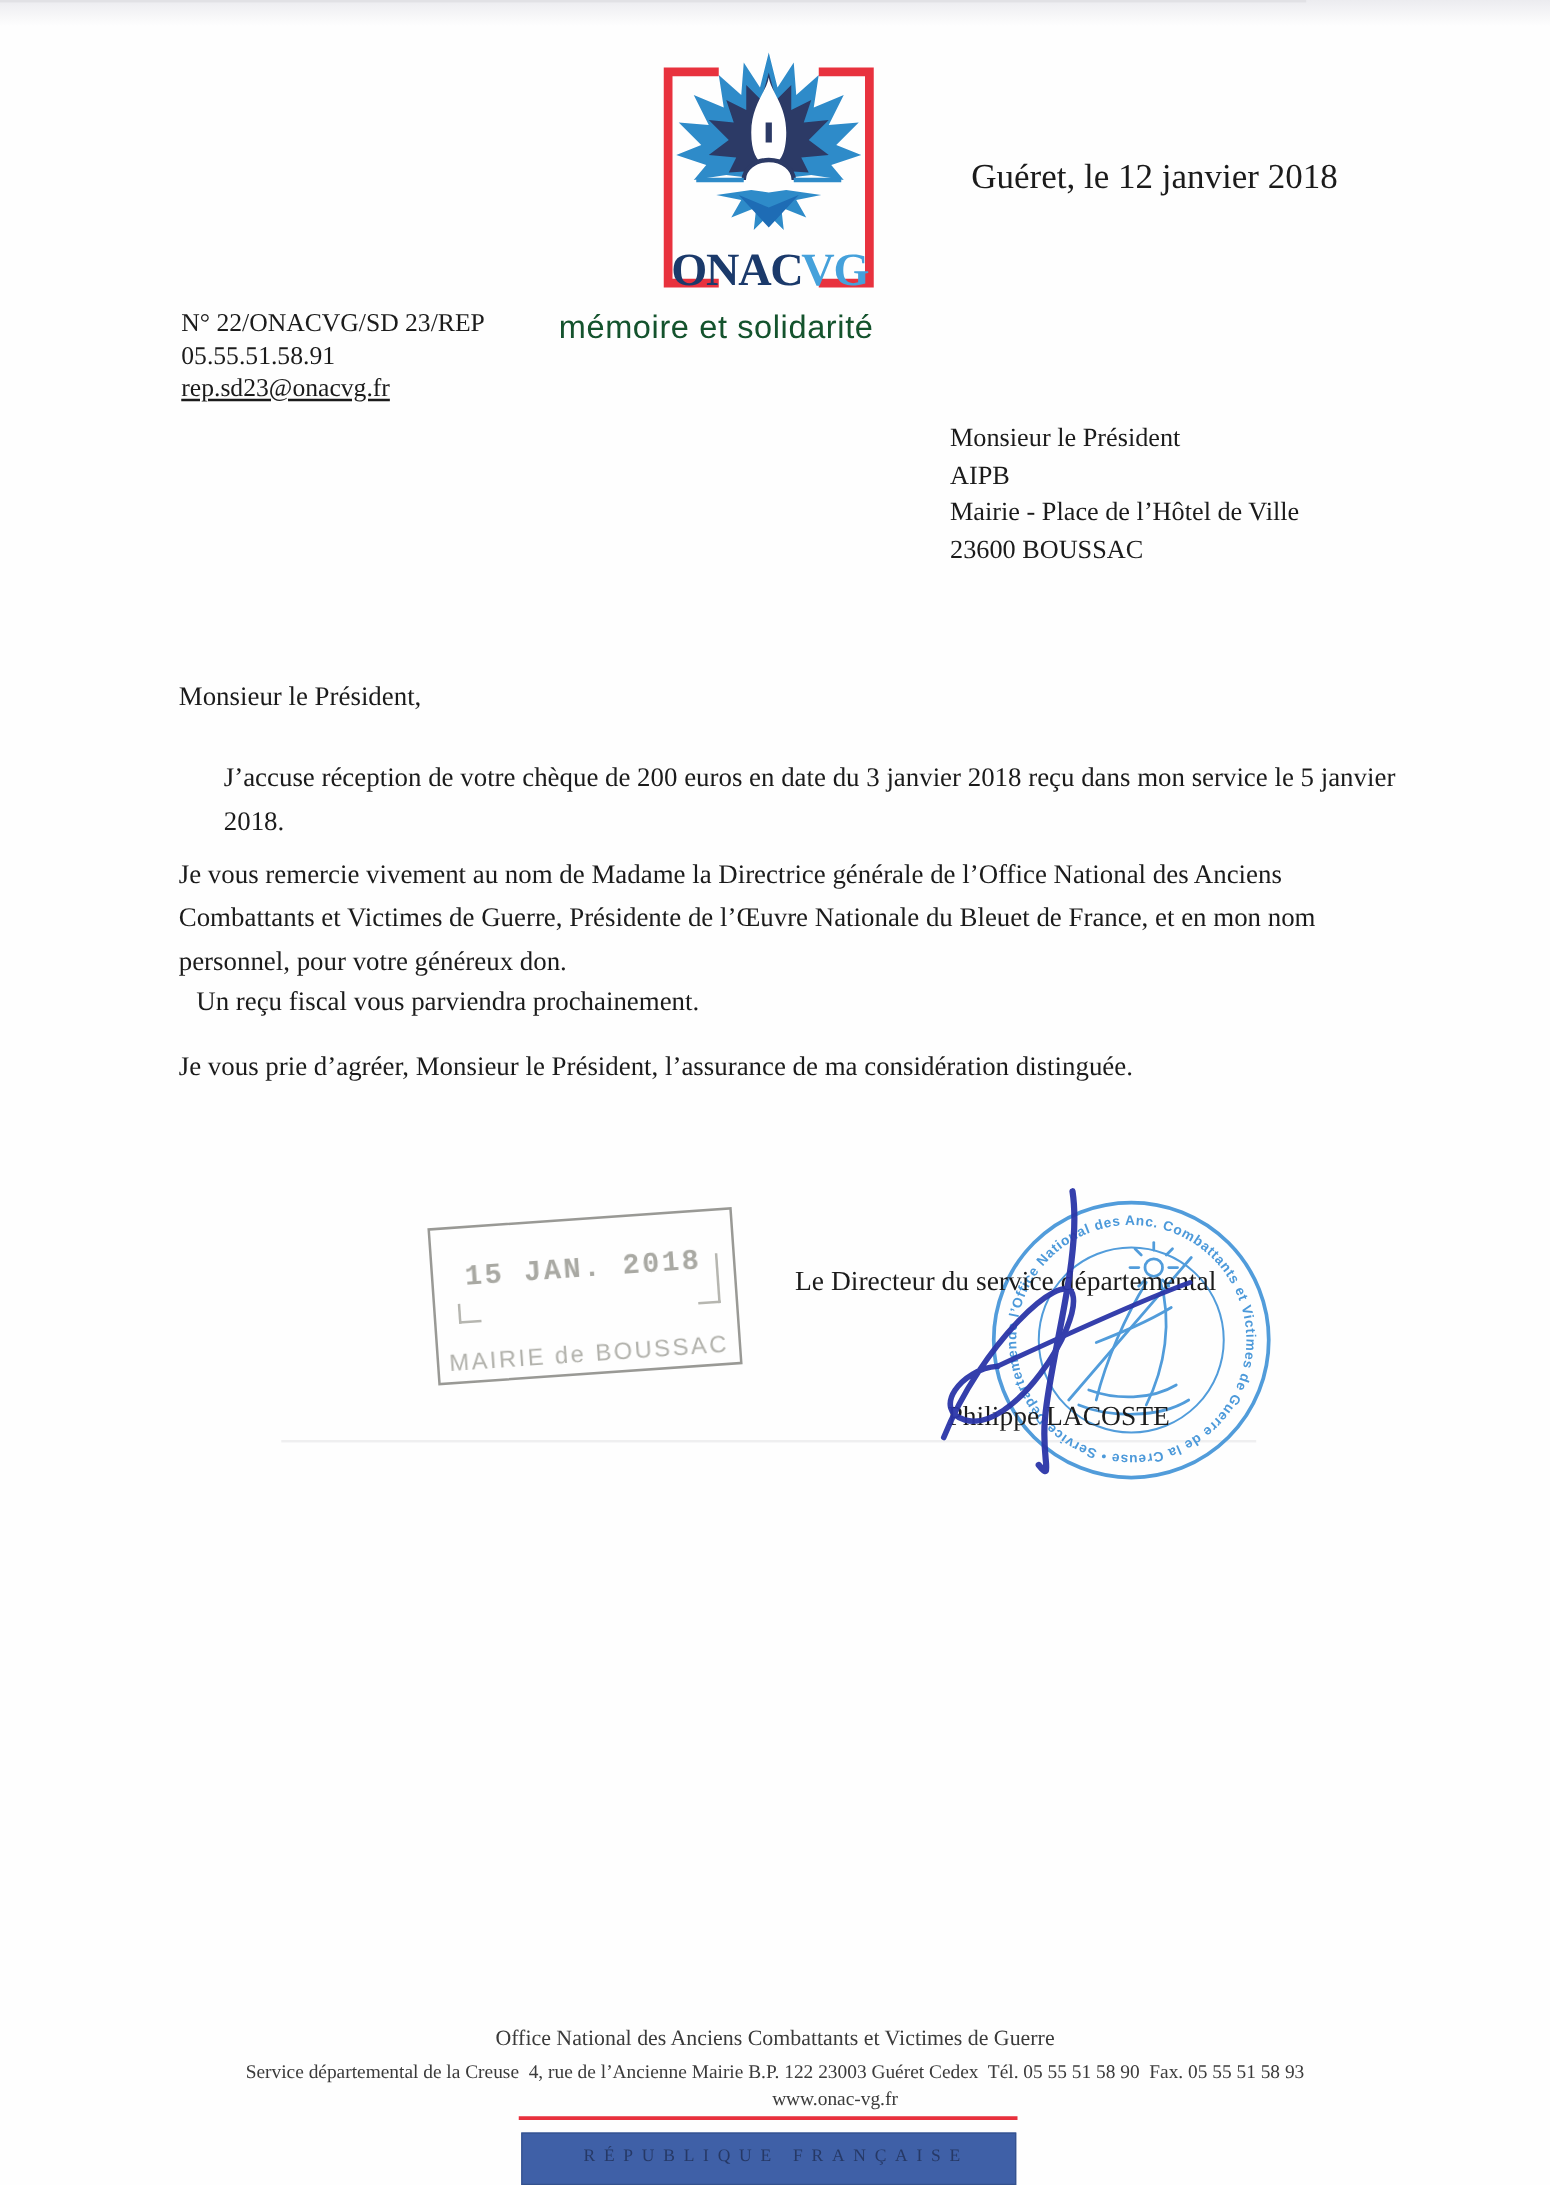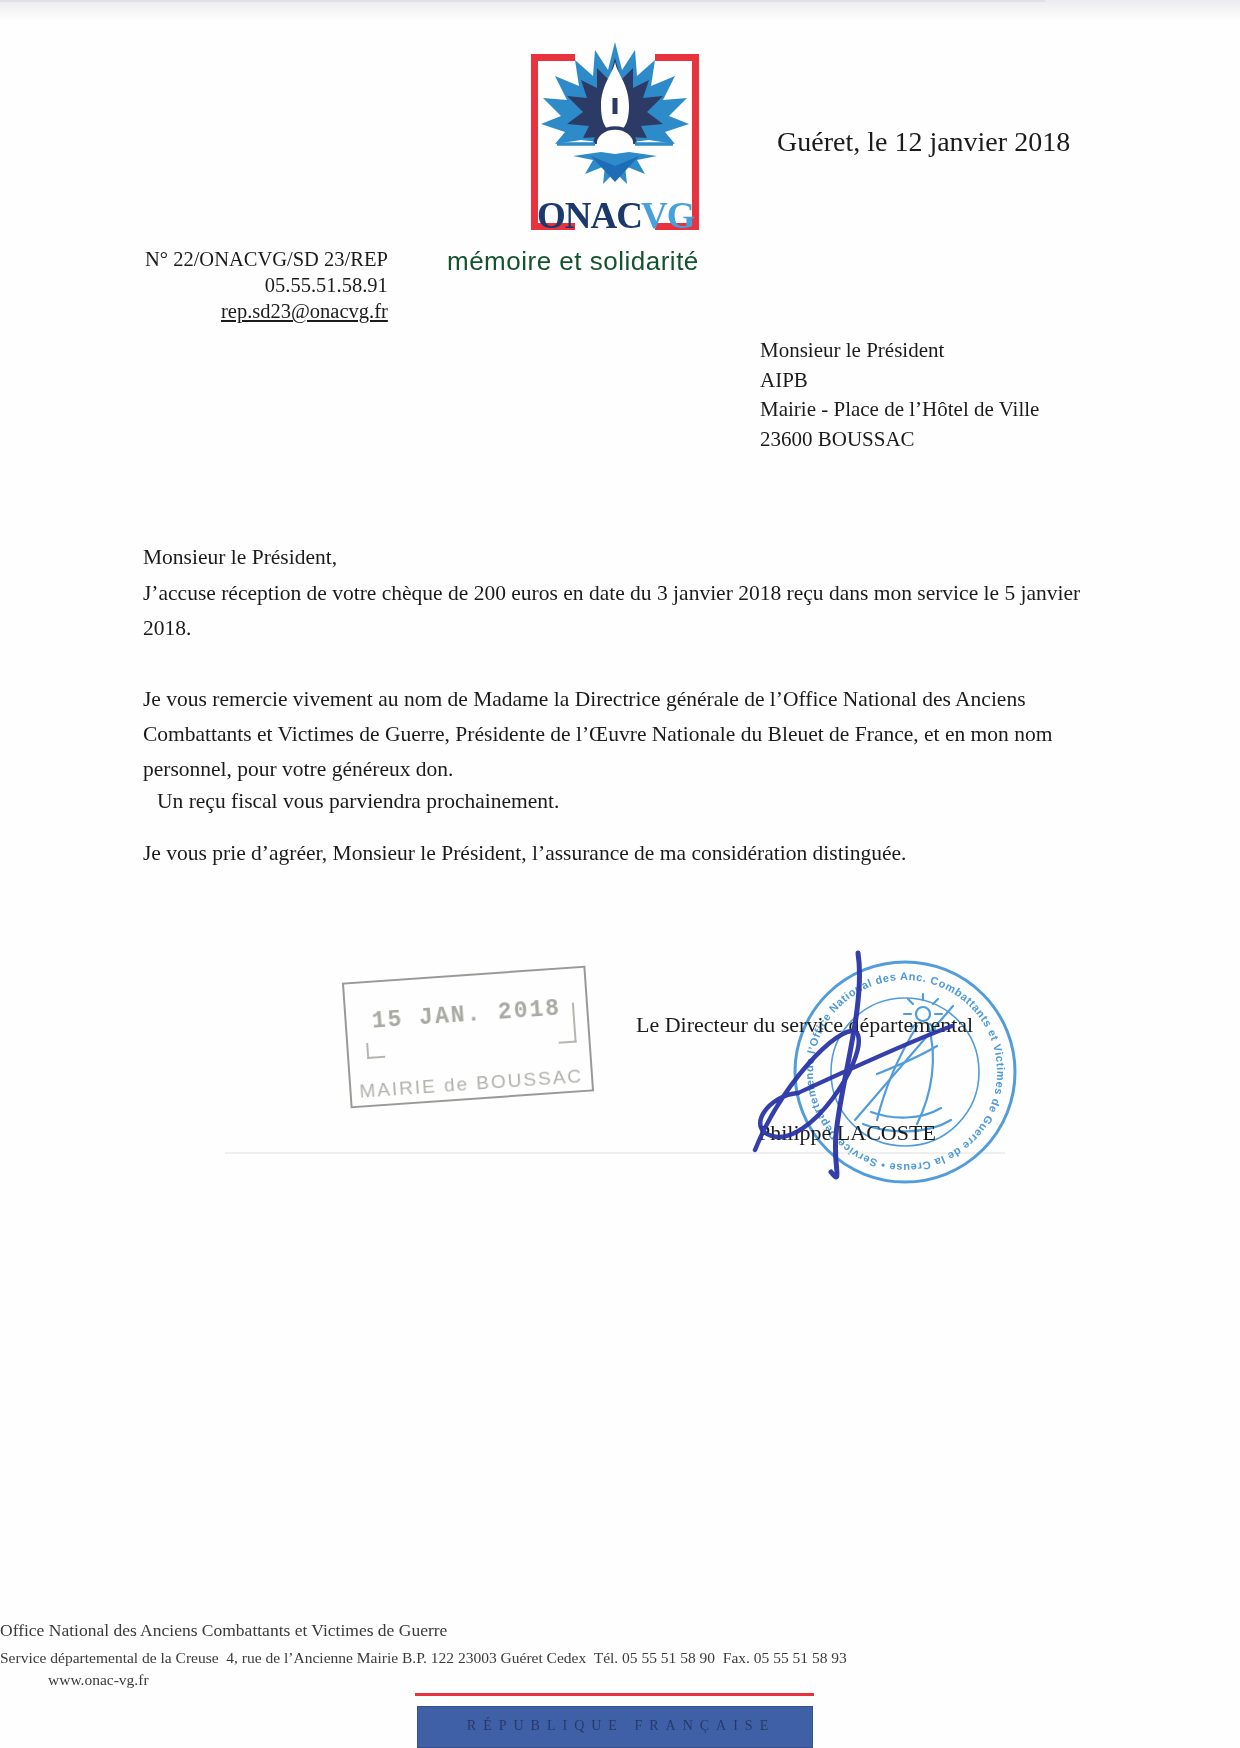--- a/index.html
+++ b/index.html
@@ -15,28 +15,28 @@
   .scan-line.l1{left:0;top:590;width:1045px;}
   .scan-line.l2{left:225px;top:1152px;width:780px;opacity:.4;}
 
   
   .logo-wrap{position:absolute;left:525px;top:40px;width:180px;height:206px;}
   .tagline{position:absolute;left:447px;top:246px;width:280px;
     font-family:"Liberation Sans",sans-serif;font-size:26px;color:#14532d;letter-spacing:.5px;}
 
   .date-line{position:absolute;left:777px;top:126px;font-size:28px;}
 
-  .ref-block{position:absolute;left:145px;top:246px;font-size:20.5px;line-height:26px;text-align:right;}
+  .ref-block{position:absolute;left:145px;top:246px;font-size:20.5px;line-height:26px;}
   .ref-block .email{text-decoration:underline;}
 
   .recipient{position:absolute;left:760px;top:336px;font-size:21px;line-height:29.5px;}
 
   .body-text{position:absolute;left:143px;width:958px;font-size:21.5px;line-height:35px;}
   .salutation{top:540px;}
-  .p1{top:576px;}
+  .p1{top:605px;margin-left:36px;}
   .p2{top:682px;}
   .p3{top:784px;margin-left:14px;}
   .p4{top:836px;}
 
   
   .rx-stamp{position:absolute;left:346px;top:974px;width:240px;height:122px;
     border:2px solid rgba(128,128,123,.8);transform:rotate(-4deg);}
   .rx-date{margin-top:26px;text-align:center;font-family:"Liberation Mono",monospace;
     font-weight:bold;font-size:23px;letter-spacing:2px;color:#a9a9a3;filter:blur(.4px);}
   .rx-corner{position:absolute;width:16px;height:14px;}
@@ -46,21 +46,21 @@
     font-family:"Liberation Sans",sans-serif;font-size:19px;letter-spacing:2px;
     color:#b1b1ab;filter:blur(.4px);}
 
   
   .round-stamp{position:absolute;left:785px;top:952px;width:240px;height:240px;}
   .sig-title{position:absolute;left:636px;top:1012px;font-size:22px;}
   .sig-name{position:absolute;left:758px;top:1120px;font-size:22px;}
   .sig-ink{position:absolute;left:690px;top:935px;width:330px;height:270px;}
 
   
-  .footer-line{position:absolute;left:0;width:1240px;text-align:left;color:#3b3b3b;white-space:pre;}
+  .footer-line{position:absolute;left:0;width:1240px;text-align:center;color:#3b3b3b;white-space:pre;}
   .f1{top:1620px;font-size:17.5px;}
   .f2{top:1649px;font-size:15.5px;}
   .f3{top:1671px;font-size:15.5px;padding-left:48px;}
   .red-rule{position:absolute;left:415px;top:1693px;width:399px;height:3px;background:#e8313d;}
   .rf-bar{position:absolute;left:417px;top:1706px;width:396px;height:42px;
     background:#3f60a7;border:1px solid #35528e;box-sizing:border-box;
     text-align:center;padding-left:12px;}
   .rf-bar span{display:inline-block;margin-top:11px;font-size:14px;letter-spacing:7px;
     color:rgba(22,32,62,.62);font-family:"Liberation Serif",serif;filter:blur(.4px);}
 </style>

